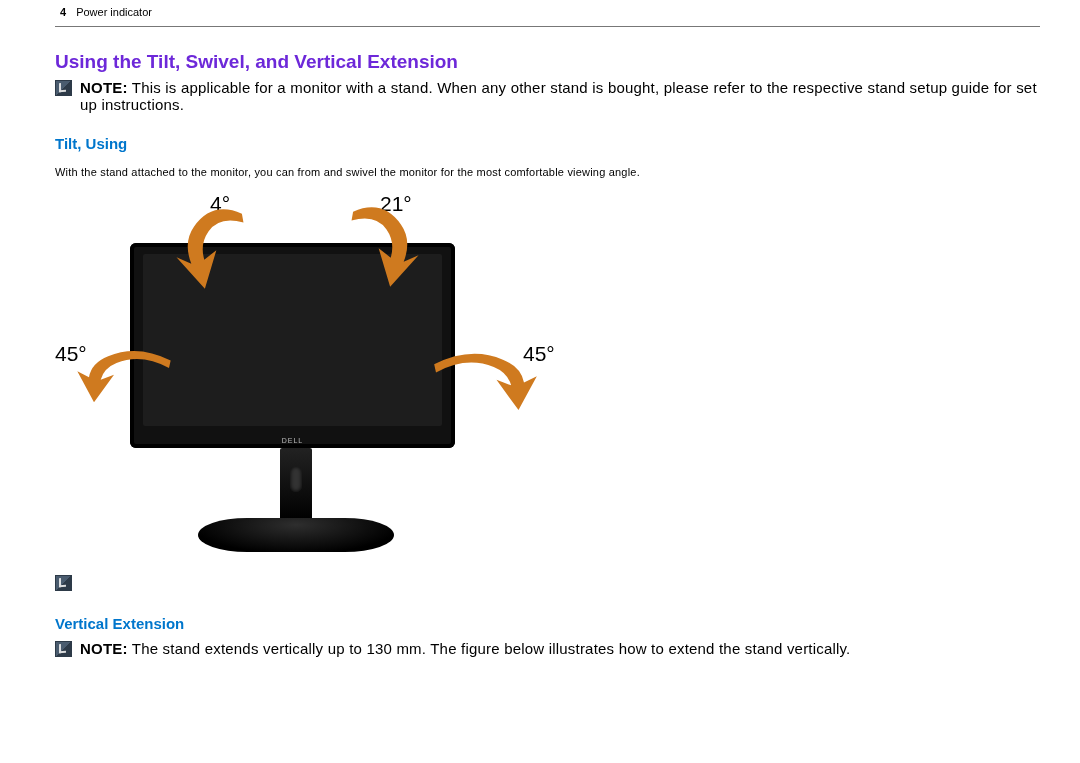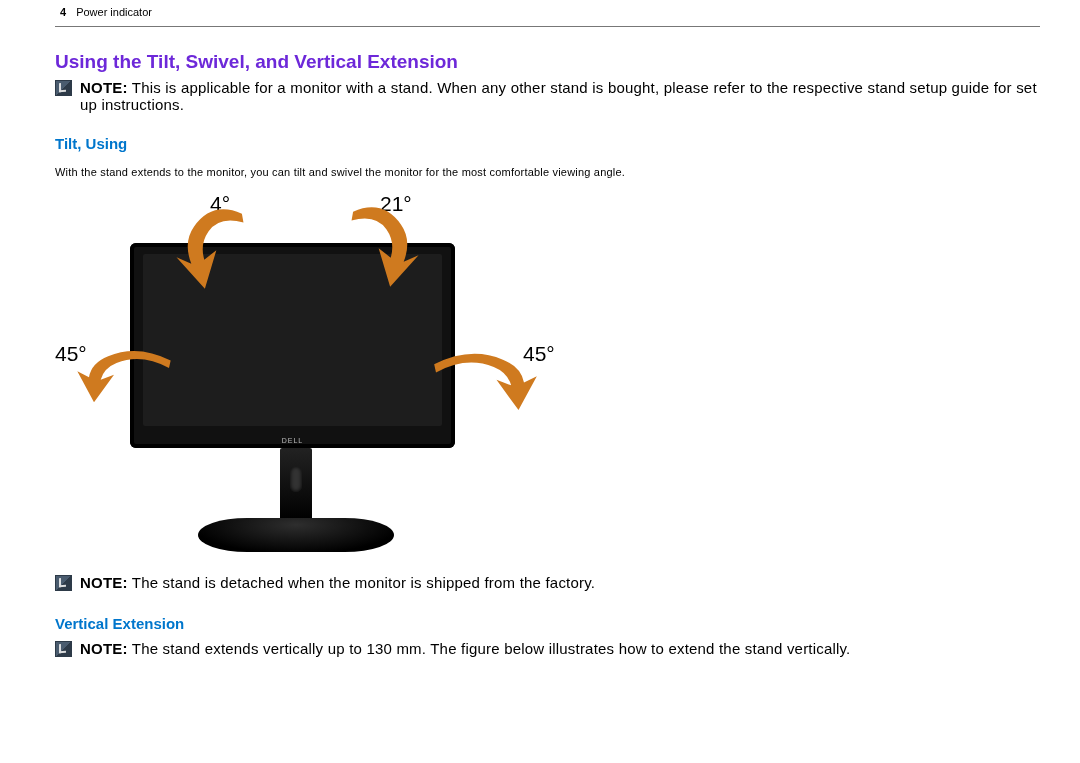--- a/index.html
+++ b/index.html
@@ -157,21 +157,21 @@
 <div class="note-row">
   <span class="note-icon"></span>
   <div>
     <span class="note-label">NOTE:</span>
     <span>This is applicable for a monitor with a stand. When any other stand is bought, please refer to the respective stand setup guide for set up instructions.</span>
   </div>
 </div>
 
 <h2 class="blue">Tilt, Using</h2>
 
-<p class="body">With the stand extends to the monitor, you can tilt and swivel the monitor for the most comfortable viewing angle.</p>
+<p class="body">With the stand attached to the monitor, you can from and swivel the monitor for the most comfortable viewing angle.</p>
 
 <div class="diagram">
   <span class="angle a-tilt-fwd">4°</span>
   <span class="angle a-tilt-back">21°</span>
   <span class="angle a-sw-left">45°</span>
   <span class="angle a-sw-right">45°</span>
 
   <div class="monitor">
     <div class="screen"></div>
     <div class="brand">DELL</div>
@@ -196,24 +196,20 @@
   </div>
   <div class="arrow arr-sw-right">
     <svg viewBox="0 0 120 80">
         <path d="M110 25 Q70 5 35 20 Q15 28 12 45 L-2 38 L18 75 L42 42 L26 48 Q30 34 45 28 Q75 16 108 34 Z"></path>
       </svg>
   </div>
 </div>
 
 <div class="note-row">
   <span class="note-icon"></span>
-  <div>
-    <span class="note-label">NOTE:</span>
-    <span>The stand is detached when the monitor is shipped from the factory.</span>
-  </div>
 </div>
 
 <h2 class="blue" style="margin-top:24px">Vertical Extension</h2>
 
 <div class="note-row">
   <span class="note-icon"></span>
   <div>
     <span class="note-label">NOTE:</span>
     <span>The stand extends vertically up to 130 mm. The figure below illustrates how to extend the stand vertically.</span>
   </div>

